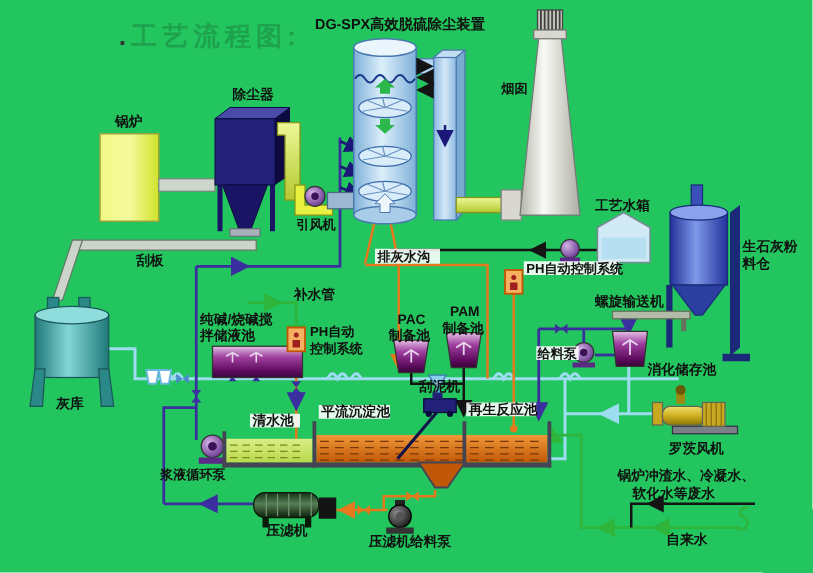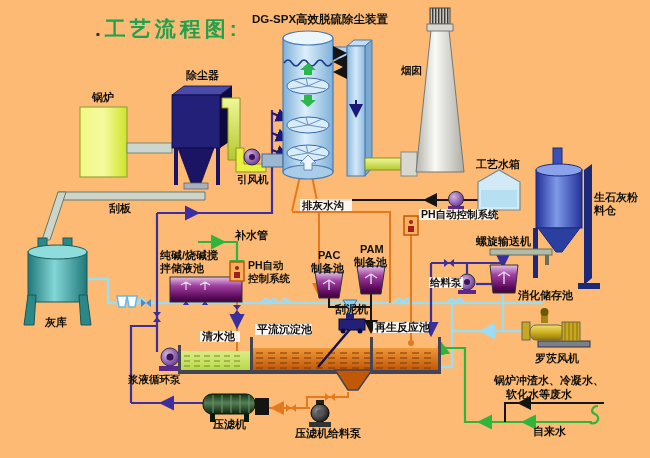--- a/index.html
+++ b/index.html
@@ -1,16 +1,16 @@
 <!DOCTYPE html>
 <html><head>
 <meta charset="utf-8">
 <style>
   html,body{margin:0;padding:0;background:#ffffff;}
-  #stage{position:relative;width:650px;height:458px;background:#fdba74;overflow:hidden;
+  #stage{position:relative;width:650px;height:458px;background:#22c55e;overflow:hidden;
          font-family:"Liberation Sans",sans-serif;}
   svg{display:block}
   .lbl{font:bold 11px "Liberation Sans",sans-serif;fill:#101010;}
   .lbl-s{font:bold 10.5px "Liberation Sans",sans-serif;fill:#101010;}
   .ttl{font:bold 21px "Liberation Sans",sans-serif;letter-spacing:4px;}
   .dev{font:bold 11.5px "Liberation Sans",sans-serif;fill:#101010;}
   .pB{stroke:#141414;stroke-width:2;fill:none}
   .pP{stroke:#3b2e9e;stroke-width:2.2;fill:none}
   .pN{stroke:#1b1878;stroke-width:2;fill:none}
   .pO{stroke:#e5791e;stroke-width:2;fill:none}

